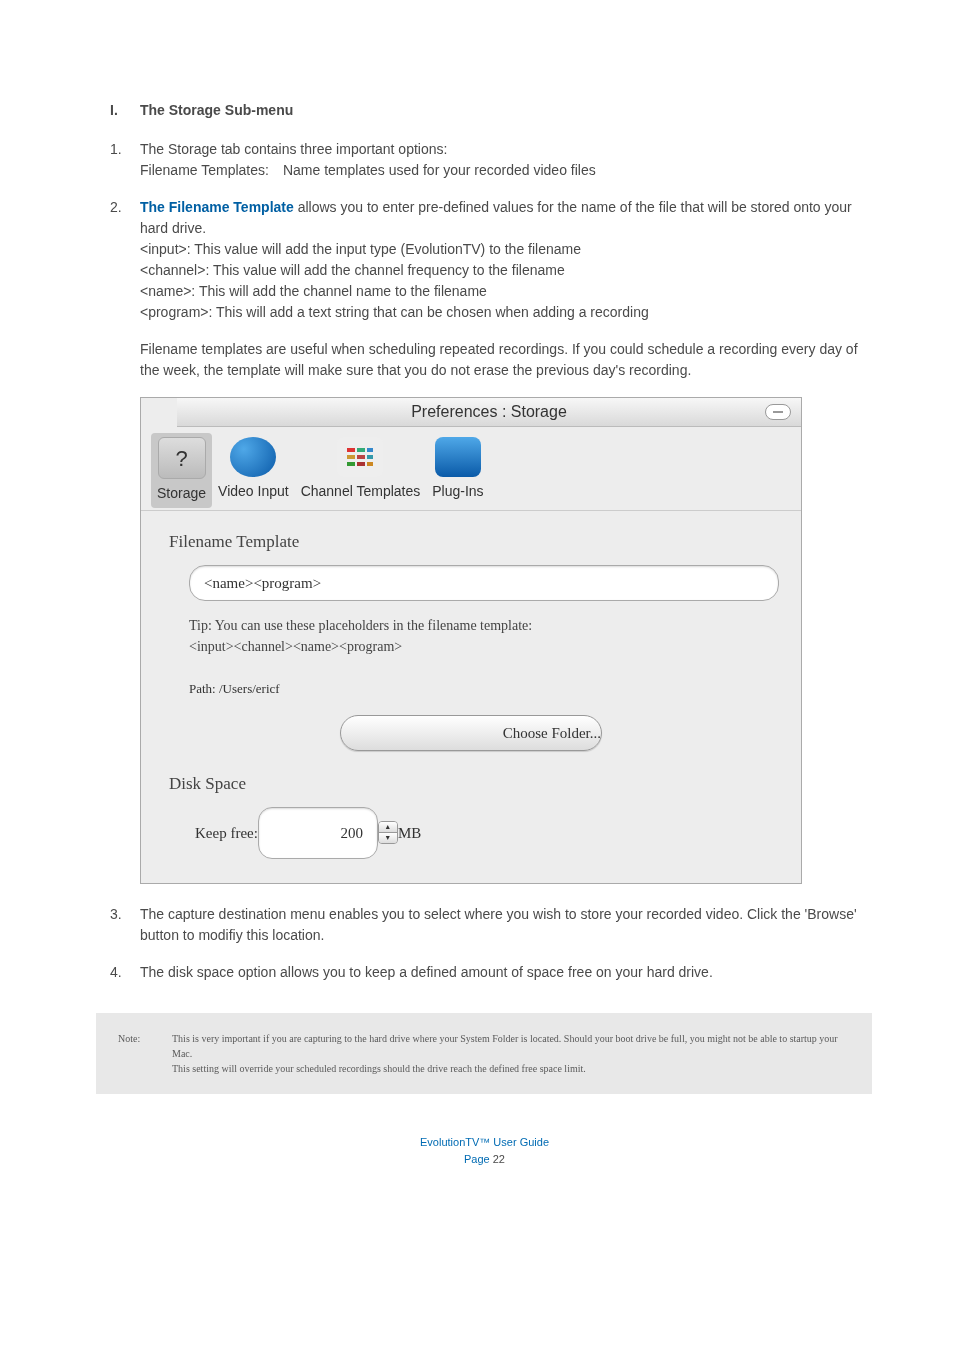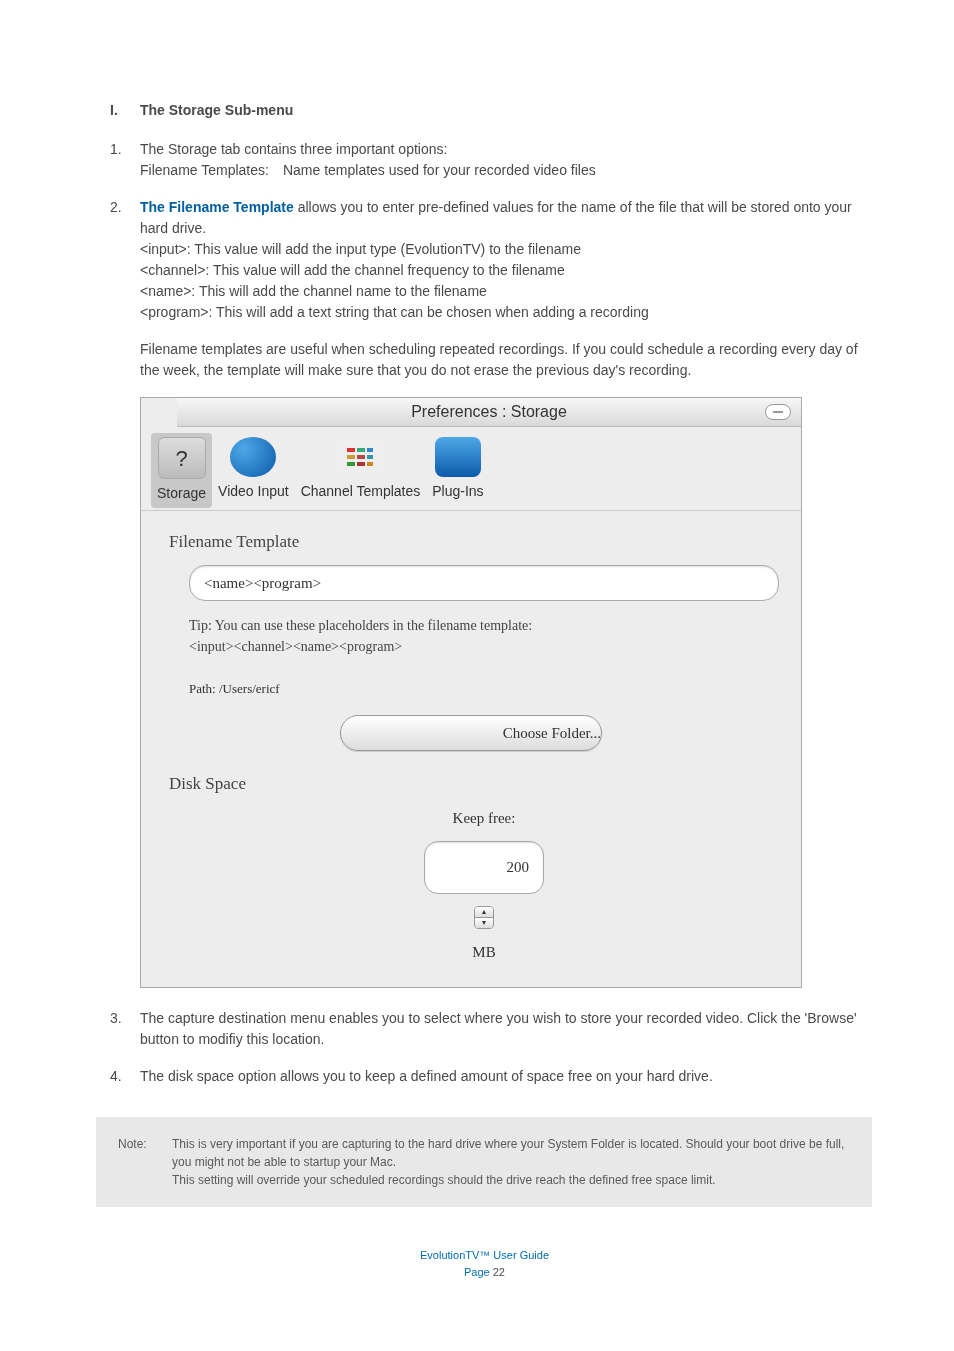--- a/index.html
+++ b/index.html
@@ -140,24 +140,22 @@
     font-size: 15px;
     padding: 6px 0;
     border: 1px solid #999;
     border-radius: 18px;
     background: linear-gradient(#fff, #ddd);
     box-shadow: 0 1px 1px rgba(0,0,0,0.15);
   }
   .kf-row {
     display: flex;
     align-items: center;
-    gap: 12px;
     margin-left: 26px;
     font-size: 15px;
-    flex-direction: column;
   }
   .kf-input {
     background: #fff;
     border: 1px solid #aaa;
     border-radius: 14px;
     padding: 14px 14px;
     width: 90px;
     text-align: right;
     box-shadow: inset 0 1px 2px rgba(0,0,0,0.15);
   }
@@ -177,21 +175,22 @@
     background: linear-gradient(#fff,#ddd);
   }
   .stepper div + div { border-top: 1px solid #999; }
   .note-box {
     background: #e8e8e8;
     padding: 18px 22px;
     margin: 30px 0 40px -14px;
     width: 776px;
     box-sizing: border-box;
     color: #5a5a5a;
-    font-size: 12px;
+    font-size: 10px;
+    font-family: Liberation Serif, serif;
   }
   .note-flex { display: flex; }
   .note-label { width: 54px; flex-shrink: 0; }
   .footer {
     text-align: center;
     font-size: 11px;
     color: #006bb3;
     margin-top: 32px;
   }
   .footer .pg { color: #4a4a4a; }

